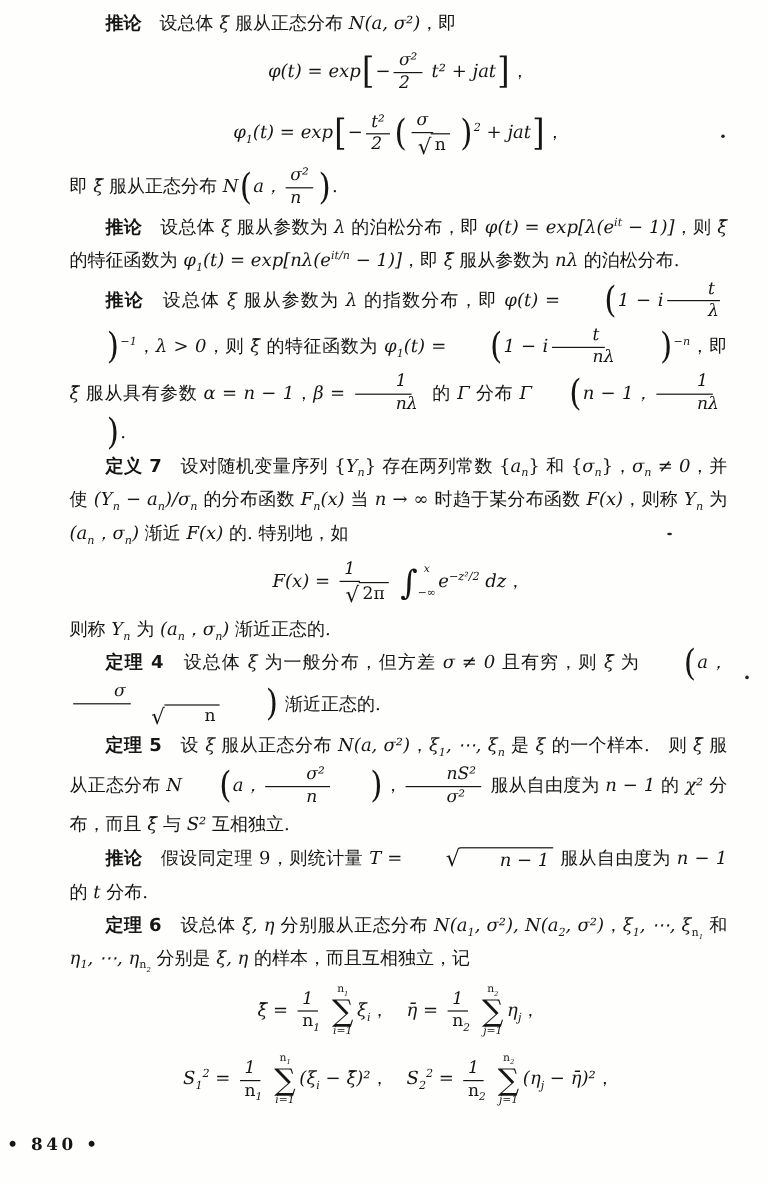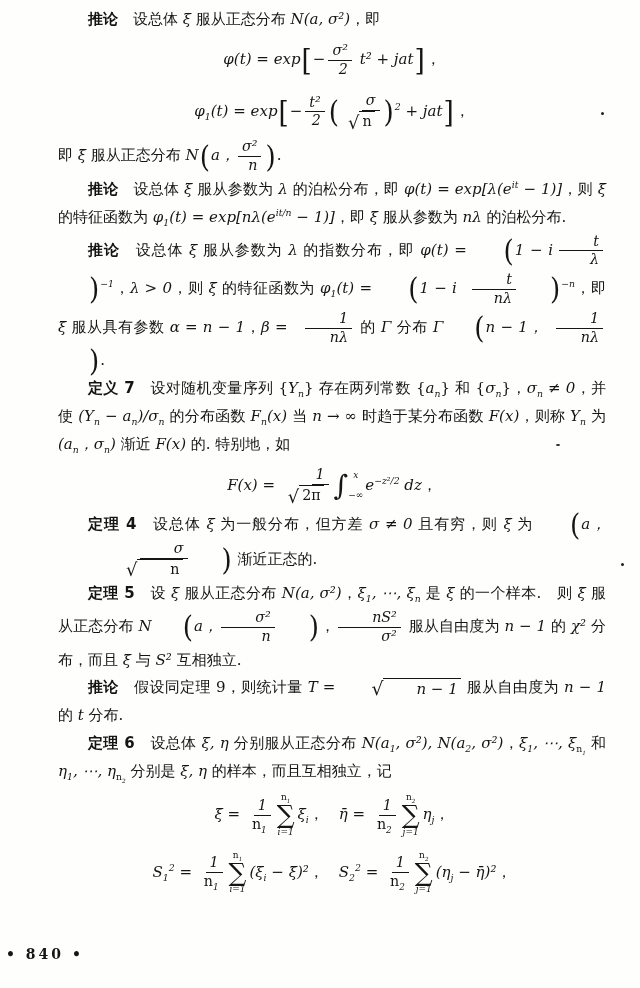--- a/index.html
+++ b/index.html
@@ -25,21 +25,21 @@
     text-indent:0;
     padding:7px 0 5px 0;
     line-height:1.3;
   }
   .bold{font-weight:bold;font-family:"DejaVu Sans","Liberation Sans",sans-serif;}
   .run{font-style:normal;}
   .mi{font-style:italic;}
   .sup{vertical-align:super;font-size:0.62em;font-style:italic;line-height:0;}
   .sub{vertical-align:sub;font-size:0.62em;font-style:italic;line-height:0;}
   .frac{
-    display:inline-flex;flex-direction:column;align-items:flex-end;
+    display:inline-flex;flex-direction:column;align-items:flex-start;
     vertical-align:middle;margin:1px 3px;line-height:1.25;
     font-size:0.95em;font-style:italic;
   }
   .num{border-bottom:1.4px solid #151515;padding:0 4px;}
   .den{padding:0 4px;}
   .big{
     display:inline-block;vertical-align:middle;
     font-size:1.75em;line-height:1;font-style:normal;
     transform:scaleY(1.15);margin:0 1px;font-weight:400;
   }
@@ -108,20 +108,21 @@
             <span class="rad">√</span>
             <span class="radbar"><span class="run">2π</span></span>
           </span></span>
       </span><span class="int">
         <span class="iop">∫</span>
         <span class="ilims">
           <span class="ilim">x</span>
           <span class="ilim">−∞</span>
         </span>
       </span><span class="mi">e</span><span class="sup">−z²/2</span><span class="mi"> dz</span><span class="run">，</span></div>
+  <div class="block"><span class="run">则称 </span><span class="mi">Y</span><span class="sub">n</span><span class="run"> 为 </span><span class="mi">(a</span><span class="sub">n</span><span class="mi">，σ</span><span class="sub">n</span><span class="mi">)</span><span class="run"> 渐近正态的.</span></div>
   <div class="block indent"><span class="bold">定理 4</span><span class="run">　设总体 </span><span class="mi">ξ</span><span class="run"> 为一般分布，但方差 </span><span class="mi">σ ≠ 0</span><span class="run"> 且有穷，则 </span><span class="mi">ξ̄</span><span class="run"> 为 </span><span class="big">(</span><span class="mi">a，</span><span class="frac">
         <span class="num">σ</span>
         <span class="den"><span class="sqrt">
             <span class="rad">√</span>
             <span class="radbar"><span class="run">n</span></span>
           </span></span>
       </span><span class="big">)</span><span class="run"> 渐近正态的.</span></div>
   <div class="block indent"><span class="bold">定理 5</span><span class="run">　设 </span><span class="mi">ξ</span><span class="run"> 服从正态分布 </span><span class="mi">N(a, σ²)</span><span class="run">，</span><span class="mi">ξ</span><span class="sub">1</span><span class="mi">, ⋯, ξ</span><span class="sub">n</span><span class="run"> 是 </span><span class="mi">ξ</span><span class="run"> 的一个样本.　则 </span><span class="mi">ξ̄</span><span class="run"> 服从正态分布 </span><span class="mi">N</span><span class="big">(</span><span class="mi">a，</span><span class="frac">
         <span class="num">σ²</span>
         <span class="den">n</span>

